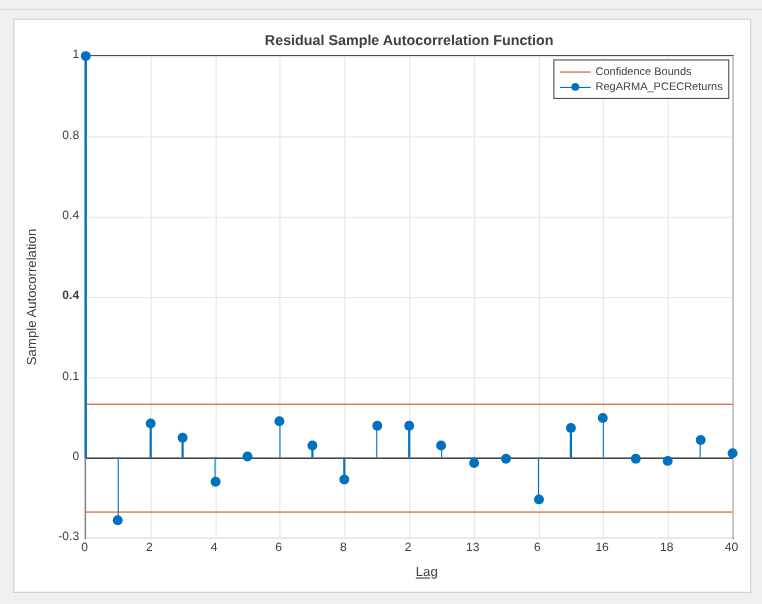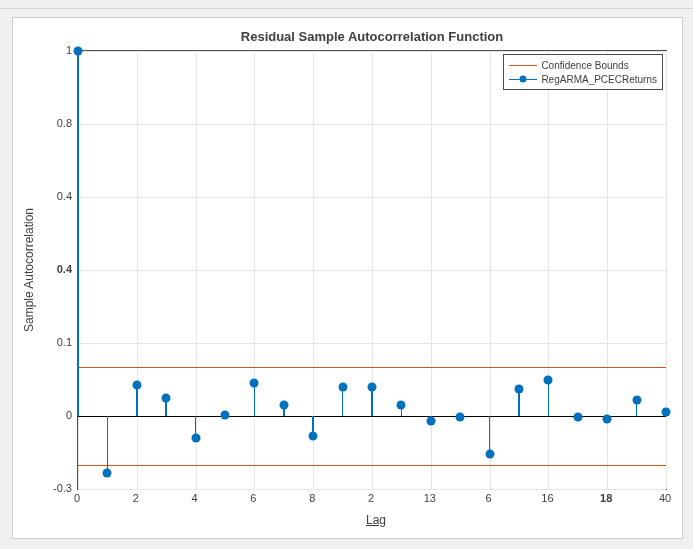--- a/index.html
+++ b/index.html
@@ -243,32 +243,32 @@
             <span class="line"></span>
             <span class="dot"></span>
           </span>
           <span>RegARMA_PCECReturns</span>
         </div>
       </div>
     </div>
 
   <div class="ylabel" style="left:16px; top:252px;">Sample Autocorrelation</div>
 
-  <div class="xlabel" style="left:363px; top:495px;text-decoration:underline;">Lag</div>
+  <div class="xlabel" style="left:375px; top:495px;text-decoration:underline;">Lag</div>
 
 <div class="tick-label-x" style="left: 64px; top: 474px;">0</div>
     <div class="tick-label-x" style="left: 122.8px; top: 474px;">2</div>
     <div class="tick-label-x" style="left: 181.6px; top: 474px;">4</div>
     <div class="tick-label-x" style="left: 240.4px; top: 474px;">6</div>
     <div class="tick-label-x" style="left: 299.2px; top: 474px;">8</div>
     <div class="tick-label-x" style="left: 358px; top: 474px;">2</div>
     <div class="tick-label-x" style="left: 416.8px; top: 474px;">13</div>
     <div class="tick-label-x" style="left: 475.6px; top: 474px;">6</div>
     <div class="tick-label-x" style="left: 534.4px; top: 474px;">16</div>
-    <div class="tick-label-x" style="left: 593.2px; top: 474px; font-weight: bold;">18</div>
+    <div class="tick-label-x" style="left: 593.2px; top: 474px;">18</div>
     <div class="tick-label-x" style="left: 652px; top: 474px;">40</div>
     <div class="tick-label-y" style="left: 34px; width: 25px; top: 470px;">-0.3</div>
     <div class="tick-label-y" style="left: 34px; width: 25px; top: 397px;">0</div>
     <div class="tick-label-y" style="left: 34px; width: 25px; top: 324px;">0.1</div>
     <div class="tick-label-y" style="left: 34px; width: 25px; top: 251px; font-weight: bold;">0.4</div>
     <div class="tick-label-y" style="left: 34px; width: 25px; top: 178px;">0.4</div>
     <div class="tick-label-y" style="left: 34px; width: 25px; top: 105px;">0.8</div>
     <div class="tick-label-y" style="left: 34px; width: 25px; top: 32px;">1</div>
   </div>
 

